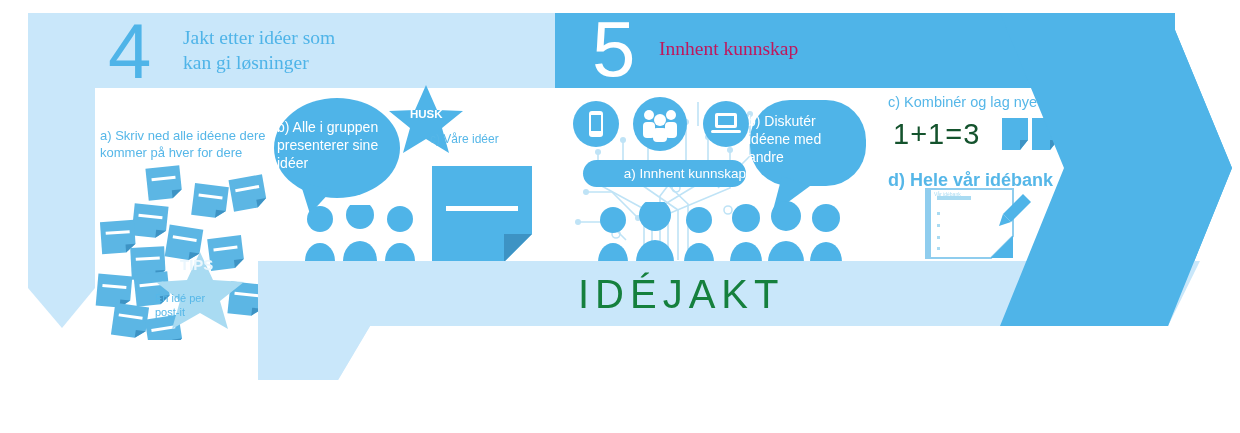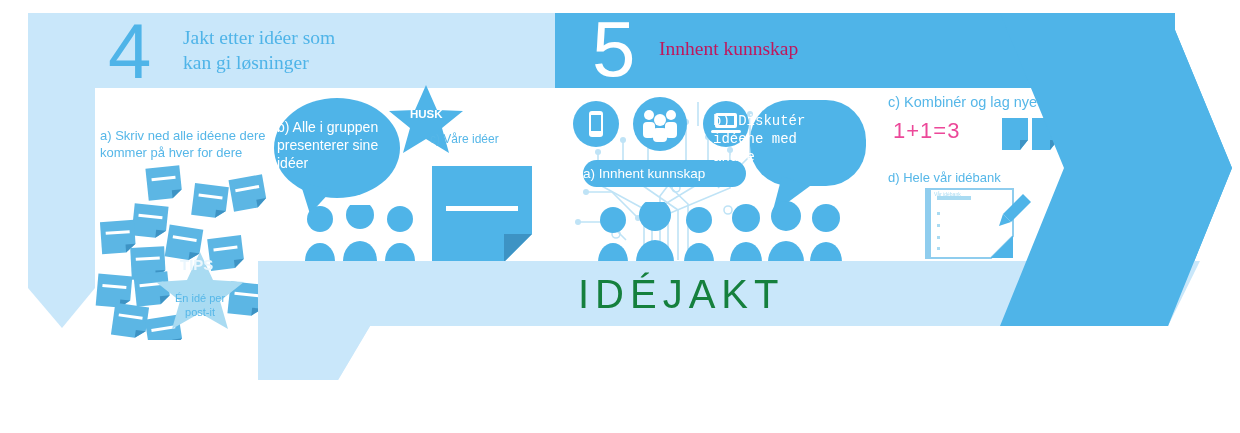--- a/index.html
+++ b/index.html
@@ -54,28 +54,28 @@
     position:absolute;left:578px;top:272px;
     font-size:40px;letter-spacing:6px;color:#15803d;font-weight:400;
   }
 
   
   .tx{position:absolute;color:#56b7e8;}
   .t-a4{left:100px;top:128px;width:186px;font-size:13px;line-height:1.3;}
   .t-remember{left:444px;top:94px;width:120px;font-size:10.5px;line-height:1.45;color:#5cb6e4;}
   .t-c4{left:430px;top:132px;font-size:12px;}
   .t-c5{left:888px;top:94px;font-size:14.5px;}
-  .t-d5{left:888px;top:170px;font-size:13px;}
-  .t-eq{left:893px;top:118px;font-size:22px;color:#ec4899;letter-spacing:1px;}
-  .t-tips-sub{left:155px;top:292px;width:90px;text-align:center;font-size:11px;line-height:1.25;color:#56b7e8;}
+  .t-d5{left:888px;top:170px;font-size:18px;font-weight:bold;}
+  .t-eq{left:893px;top:118px;font-size:29px;color:#14532d;letter-spacing:1px;}
+  .t-tips-sub{left:155px;top:292px;width:90px;font-size:11px;line-height:1.25;color:#56b7e8;}
   .bubtxt{
     position:absolute;color:#ffffff;font-size:14px;line-height:1.3;
   }
   .pilltxt{
-    position:absolute;color:#ffffff;text-align:left;font-size:13.5px;
+    position:absolute;color:#ffffff;text-align:right;font-size:13.5px;
   }
 
   
   .startxt{position:absolute;color:#ffffff;font-weight:700;}
   .husktxt{left:399px;top:108px;font-size:11.5px;padding-left:11px;}
   .tipstxt{left:180px;top:256px;font-size:15px;color:#eaf6fd;}
 </style>
 </head>
 <body>
 
@@ -233,21 +233,21 @@
     <circle cx="60" cy="13" r="16" fill="#4fb4e8"></circle>
     <path d="M41,60 a19,22 0 0 1 38,0 Z" fill="#4fb4e8"></path>
     <circle cx="104" cy="18" r="13" fill="#4fb4e8"></circle>
     <path d="M89,60 a15,19 0 0 1 30,0 Z" fill="#4fb4e8"></path>
   </svg>
 
   <svg class="abs" style="left:748px;top:96px;width:120px;height:120px;" viewBox="0 0 120 120">
     <rect x="2" y="4" width="116" height="86" rx="40" fill="#4fb4e8"></rect>
     <path d="M34,80 L24,118 L62,90 Z" fill="#4fb4e8"></path>
   </svg>
-  <div class="bubtxt" style="left:713px;top:112px;width:112px;font-family:Liberation Mono, monospace;">b) Diskutér idéene med andre</div>
+  <div class="bubtxt" style="left:748px;top:112px;width:112px;">b) Diskutér idéene med andre</div>
 
   <svg class="abs" style="left:728px;top:200px;width:115px;height:62px;" viewBox="0 0 115 62">
     <circle cx="18" cy="18" r="14" fill="#4fb4e8"></circle>
     <path d="M2,62 a16,20 0 0 1 32,0 Z" fill="#4fb4e8"></path>
     <circle cx="58" cy="16" r="15" fill="#4fb4e8"></circle>
     <path d="M40,62 a18,21 0 0 1 36,0 Z" fill="#4fb4e8"></path>
     <circle cx="98" cy="18" r="14" fill="#4fb4e8"></circle>
     <path d="M82,62 a16,20 0 0 1 32,0 Z" fill="#4fb4e8"></path>
   </svg>
 

